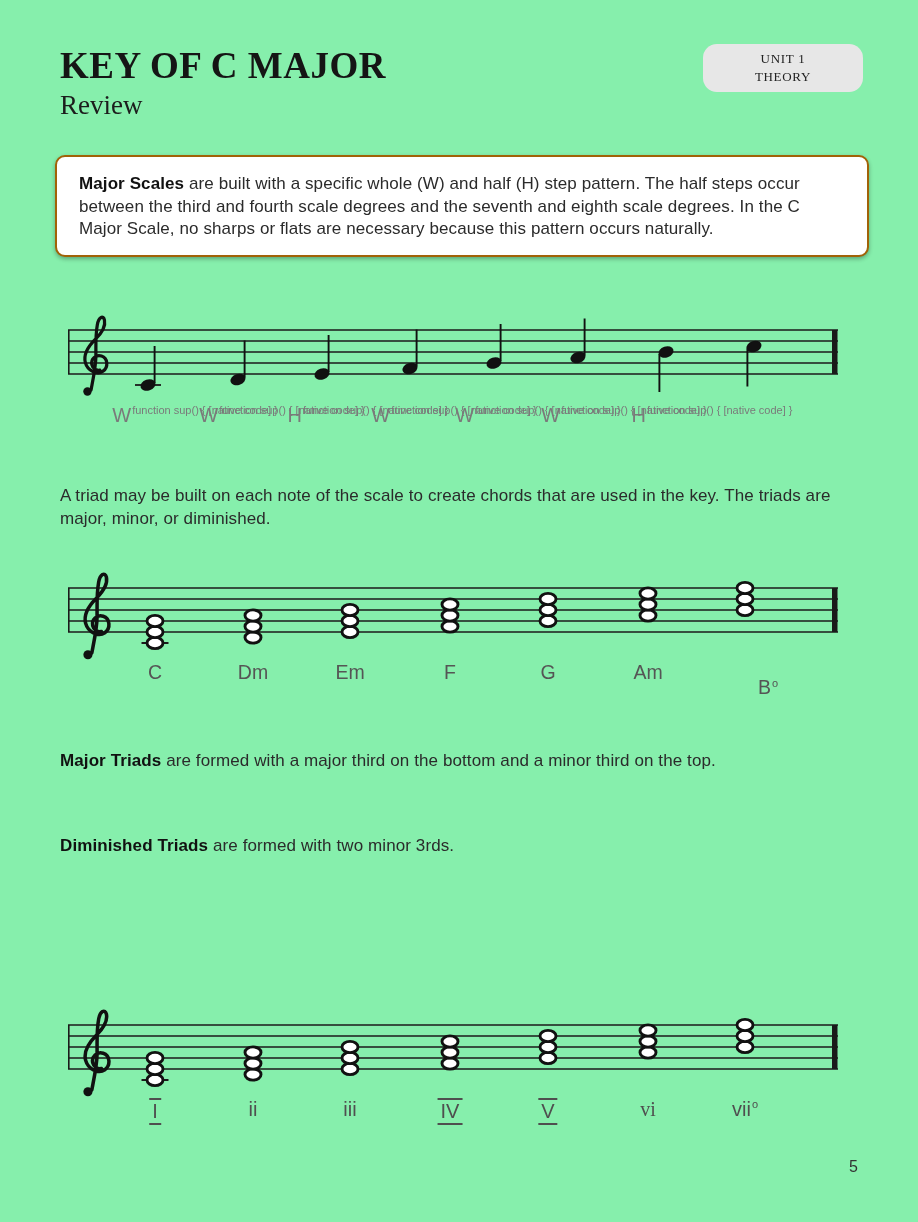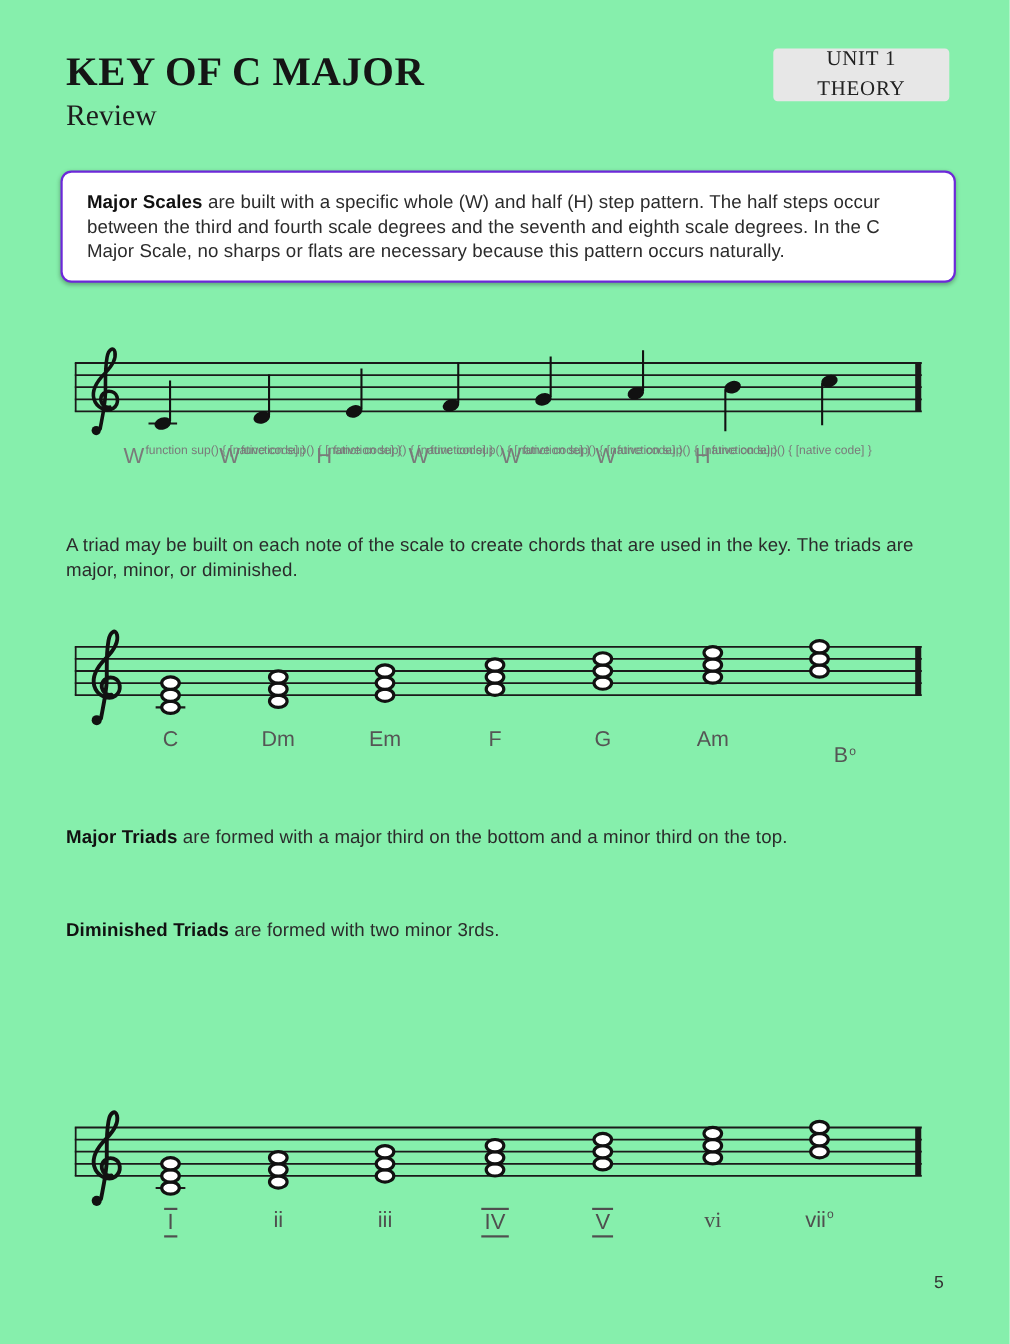--- a/index.html
+++ b/index.html
@@ -3,23 +3,23 @@
 <meta charset="utf-8">
 <style>
   html,body{margin:0;padding:0;background:#fff;}
   #page{position:relative;width:918px;height:1222px;background:#86efac;overflow:hidden;
         font-family:"Liberation Sans",sans-serif;color:#2b2b2b;}
   .title{position:absolute;left:60px;top:44px;font-family:"Liberation Serif",serif;
          font-weight:600;font-size:37px;letter-spacing:.5px;color:#151515;}
   .subtitle{position:absolute;left:60px;top:90px;font-family:"Liberation Serif",serif;
          font-weight:400;font-size:27px;color:#1c1c1c;}
   .badge{position:absolute;left:703px;top:44px;width:160px;height:48px;background:#e7e7e7;
-         border-radius:4px;display:flex;flex-direction:column;align-items:center;justify-content:center;
-         font-family:"Liberation Serif",serif;font-size:19px;letter-spacing:.7px;color:#222;line-height:1.4;}
-  .infobox{position:absolute;left:55px;top:155px;width:766px;border:2px solid #6d28d9;border-radius:10px;
+         border-radius:14px;display:flex;flex-direction:column;align-items:center;justify-content:center;
+         font-family:"Liberation Serif",serif;font-size:13px;letter-spacing:.7px;color:#222;line-height:1.4;}
+  .infobox{position:absolute;left:55px;top:155px;width:766px;border:2px solid #a16207;border-radius:10px;
          background:#fff;box-shadow:0 2px 4px rgba(0,0,0,.3);padding:16px 22px 14px 22px;}
   .bodytext{font-size:17px;line-height:1.33;letter-spacing:.1px;color:#2b2b2b;}
   .bodytext b{color:#111;}
   .para{position:absolute;left:60px;width:792px;margin:0;}
   .staff-svg{position:absolute;left:0;}
   .lblrow{position:absolute;left:0;width:916px;height:34px;}
   .lblrow span.lbl{position:absolute;transform:translateX(-50%);white-space:nowrap;}
   .steps span.lbl{font-size:20px;color:#7a7a7a;}
   .chords span.lbl{font-size:19.5px;color:#555;}
   .romans span.lbl{font-size:20px;color:#4f4f4f;}

